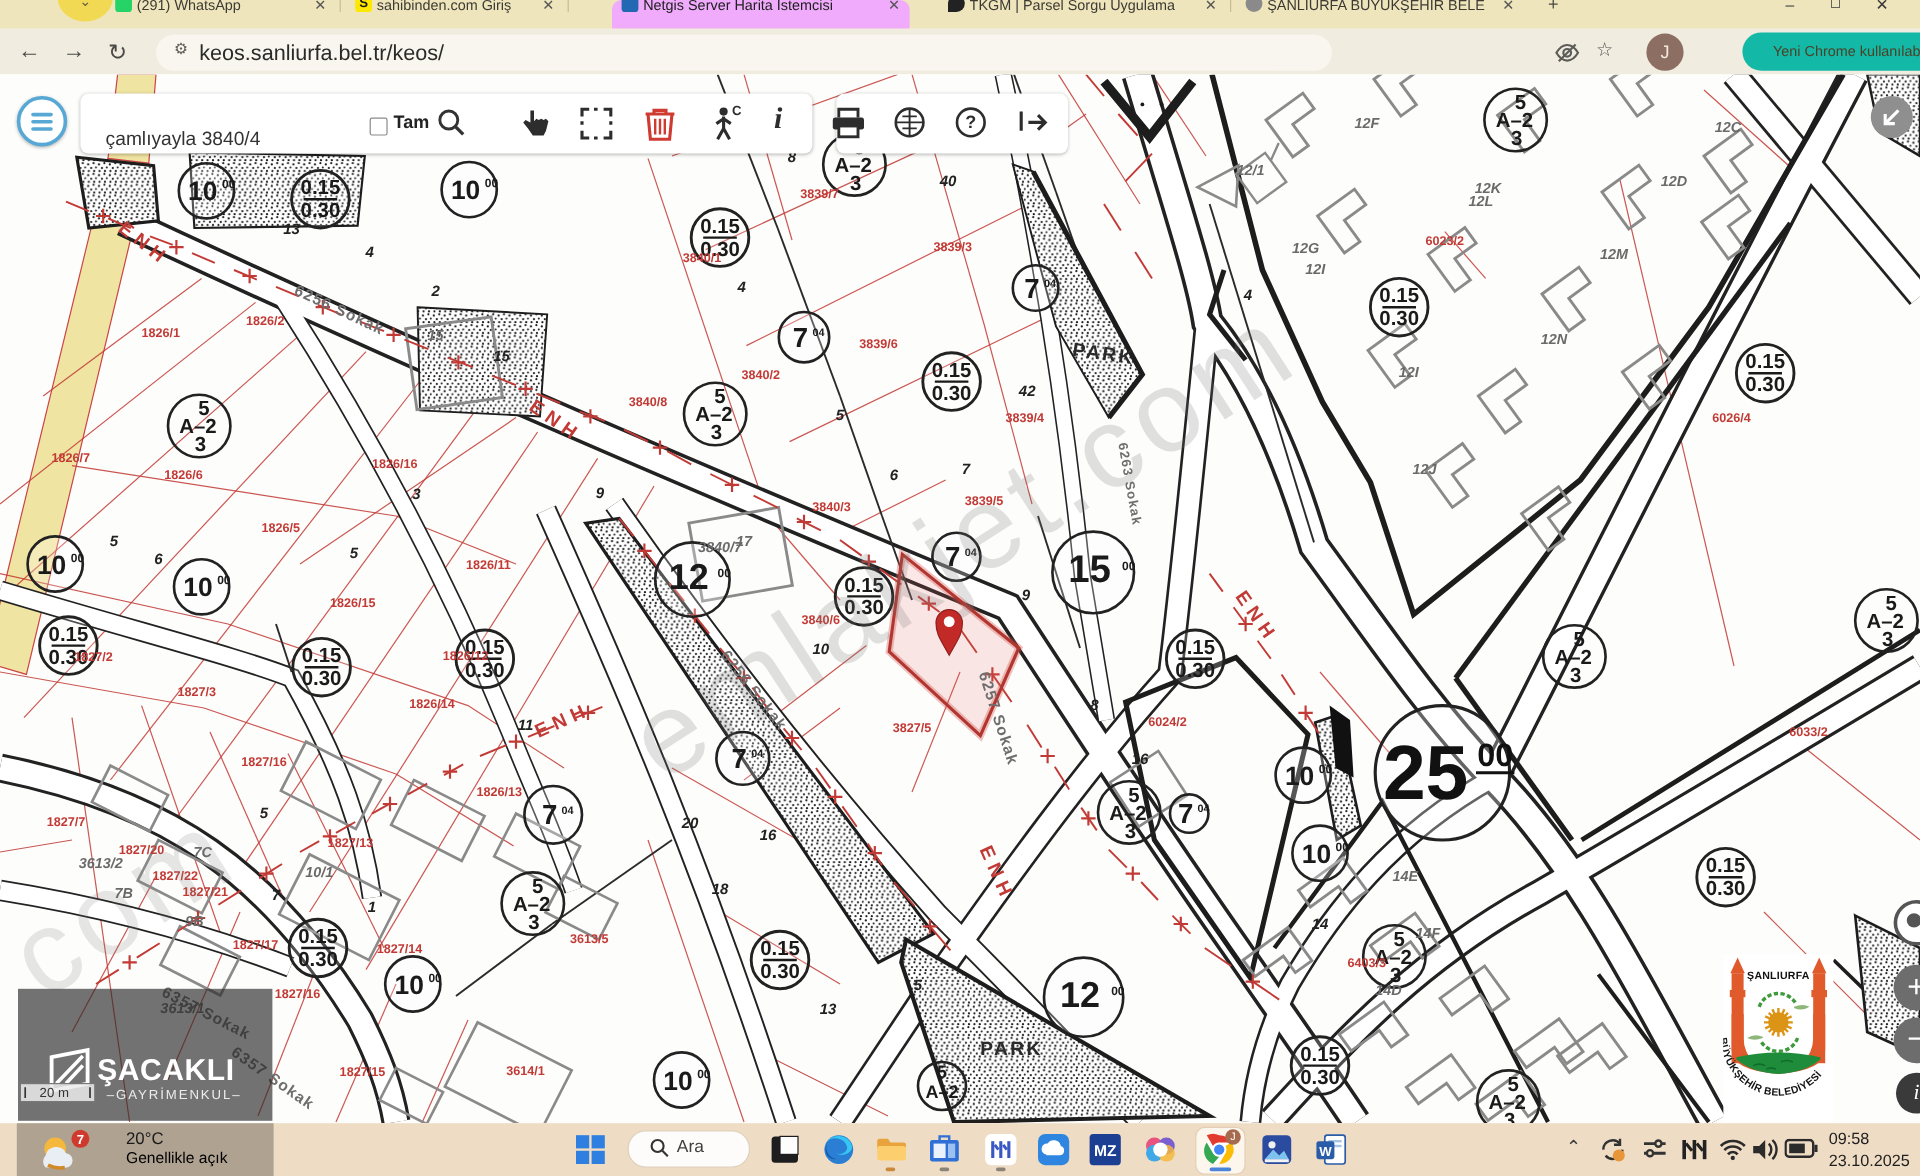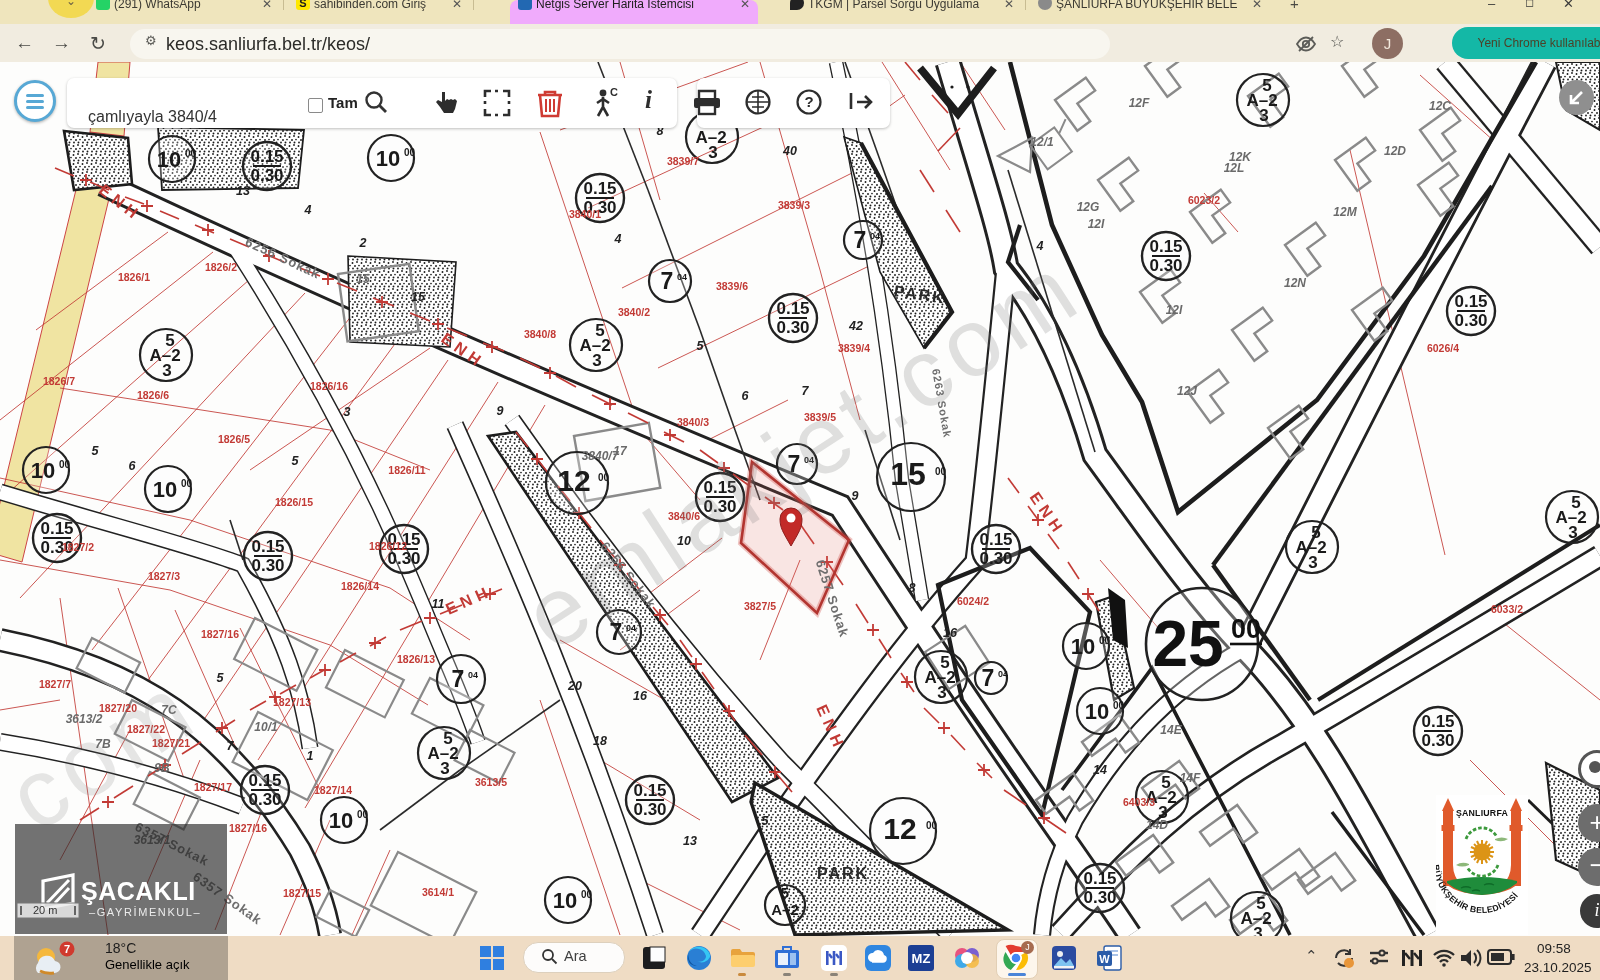--- a/index.html
+++ b/index.html
@@ -865,21 +865,21 @@
 </div>
 <div id="taskbar"></div>
 <div id="weather"></div>
 <svg class="abs" style="left:30px;top:941px;" width="46" height="36" viewBox="0 0 46 36">
 <circle cx="16" cy="16" r="9" fill="#f5b83d"></circle>
 <path d="M8,22 a7,7 0 0 0 0,10 l16,0 a6,6 0 0 0 1,-12 a9,9 0 0 0 -17,2 z" fill="#e8eef4"></path>
 <path d="M10,30 a16,10 0 0 0 14,2" stroke="#d08a2a" stroke-width="3" fill="none"></path>
 <circle cx="37" cy="8" r="7.5" fill="#d03a2e"></circle>
 <text x="37" y="12" font-size="11" font-weight="bold" fill="#fff" text-anchor="middle">7</text>
 </svg>
-<div style="position:absolute;left:105px;top:940px;font-size:14px;color:#1c1c1c;">18°C</div>
+<div style="position:absolute;left:105px;top:940px;font-size:14px;color:#1c1c1c;">20°C</div>
 <div style="position:absolute;left:105px;top:957px;font-size:13px;color:#000000;">Genellikle açık</div>
 <svg class="abs" style="left:478px;top:944px;" width="28" height="28" viewBox="0 0 28 28">
     <rect x="2" y="2" width="11" height="11" fill="#2f7fe0"></rect>
     <rect x="15" y="2" width="11" height="11" fill="#2f7fe0"></rect>
     <rect x="2" y="15" width="11" height="11" fill="#2f7fe0"></rect>
     <rect x="15" y="15" width="11" height="11" fill="#2f7fe0"></rect>
   </svg>
 <div style="position:absolute;left:523px;top:942px;width:100px;height:29px;background:#fdfcfb;border:1px solid #ddd0bd;border-radius:15px;"></div>
 <svg class="abs" style="left:541px;top:948px;" width="17" height="17" viewBox="0 0 17 17">
     <circle cx="7" cy="7" r="5" fill="none" stroke="#333" stroke-width="1.8"></circle>
@@ -979,12 +979,12 @@
     </svg>
 <svg class="abs" style="left:1459px;top:947px;" width="26" height="22" viewBox="0 0 26 22">
       <path d="M2,8 l5,0 5,-5 0,16 -5,-5 -5,0 z" fill="#2b2b2b"></path>
       <path d="M15,6 a7,7 0 0 1 0,10 M18,3 a11,11 0 0 1 0,16" fill="none" stroke="#2b2b2b" stroke-width="2"></path>
     </svg>
 <svg class="abs" style="left:1487px;top:949px;" width="28" height="17" viewBox="0 0 28 17">
       <rect x="1" y="1" width="23" height="14" rx="3" fill="none" stroke="#2b2b2b" stroke-width="2"></rect>
       <rect x="4" y="4" width="13" height="8" fill="#2b2b2b"></rect>
       <rect x="25" y="5" width="2.6" height="6" fill="#2b2b2b"></rect>
     </svg>
-<div style="position:absolute;left:1524px;top:939px;width:60px;height:40px;font-size:13.5px;color:#1f1f1f;text-align:center;line-height:19px;">09:58<br>23.10.2025</div>
+<div style="position:absolute;left:1524px;top:939px;width:60px;height:40px;font-size:13.5px;color:#1f1f1f;text-align:left;line-height:19px;">09:58<br>23.10.2025</div>
 </circle></body></html>

